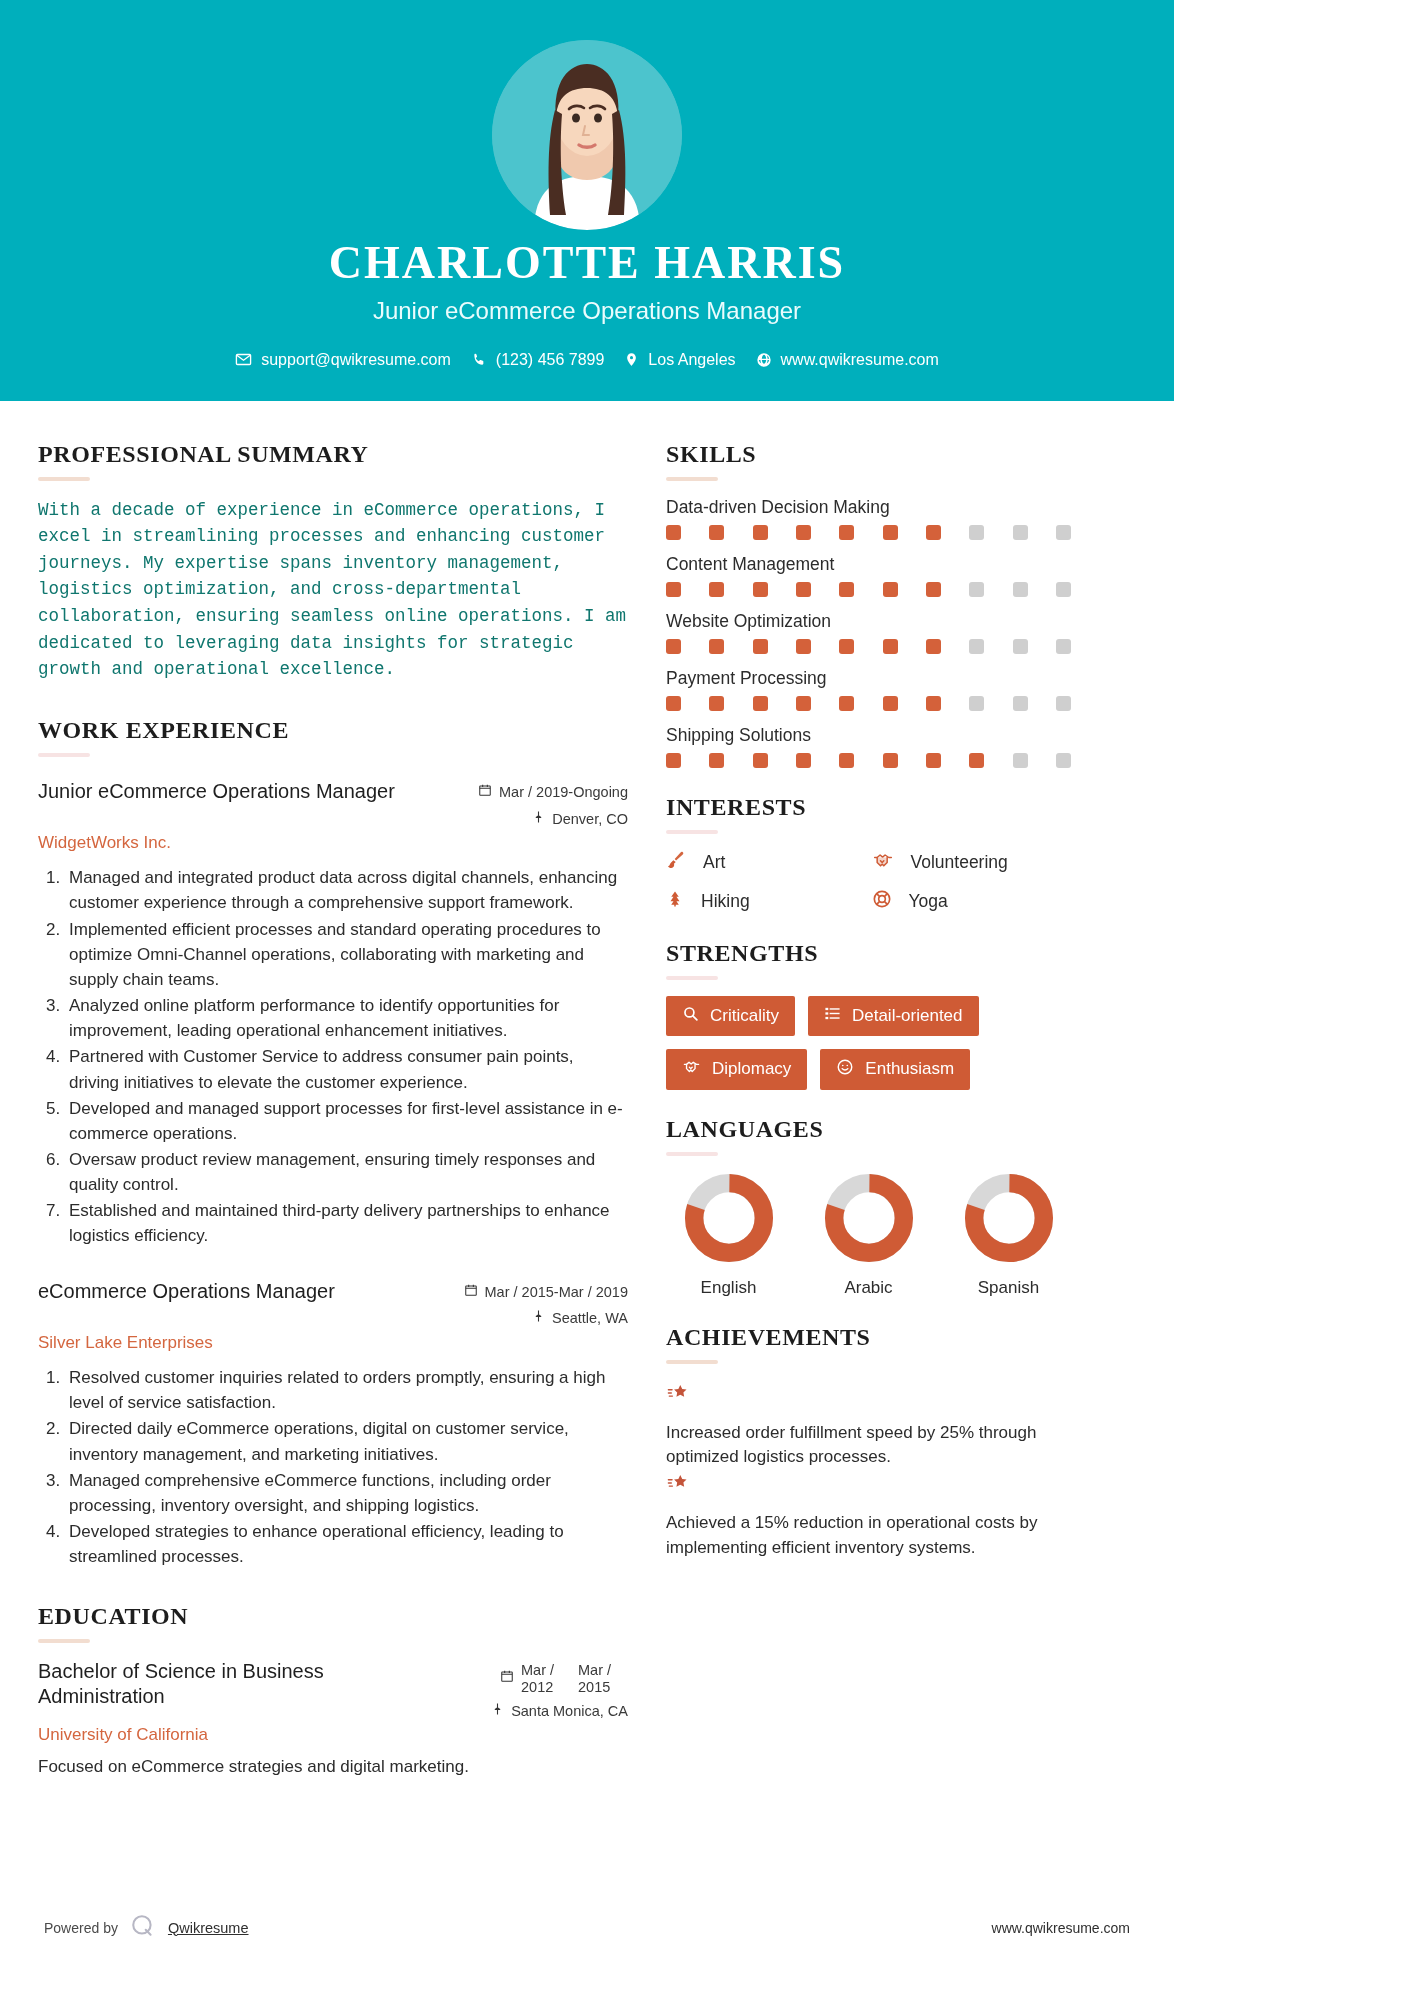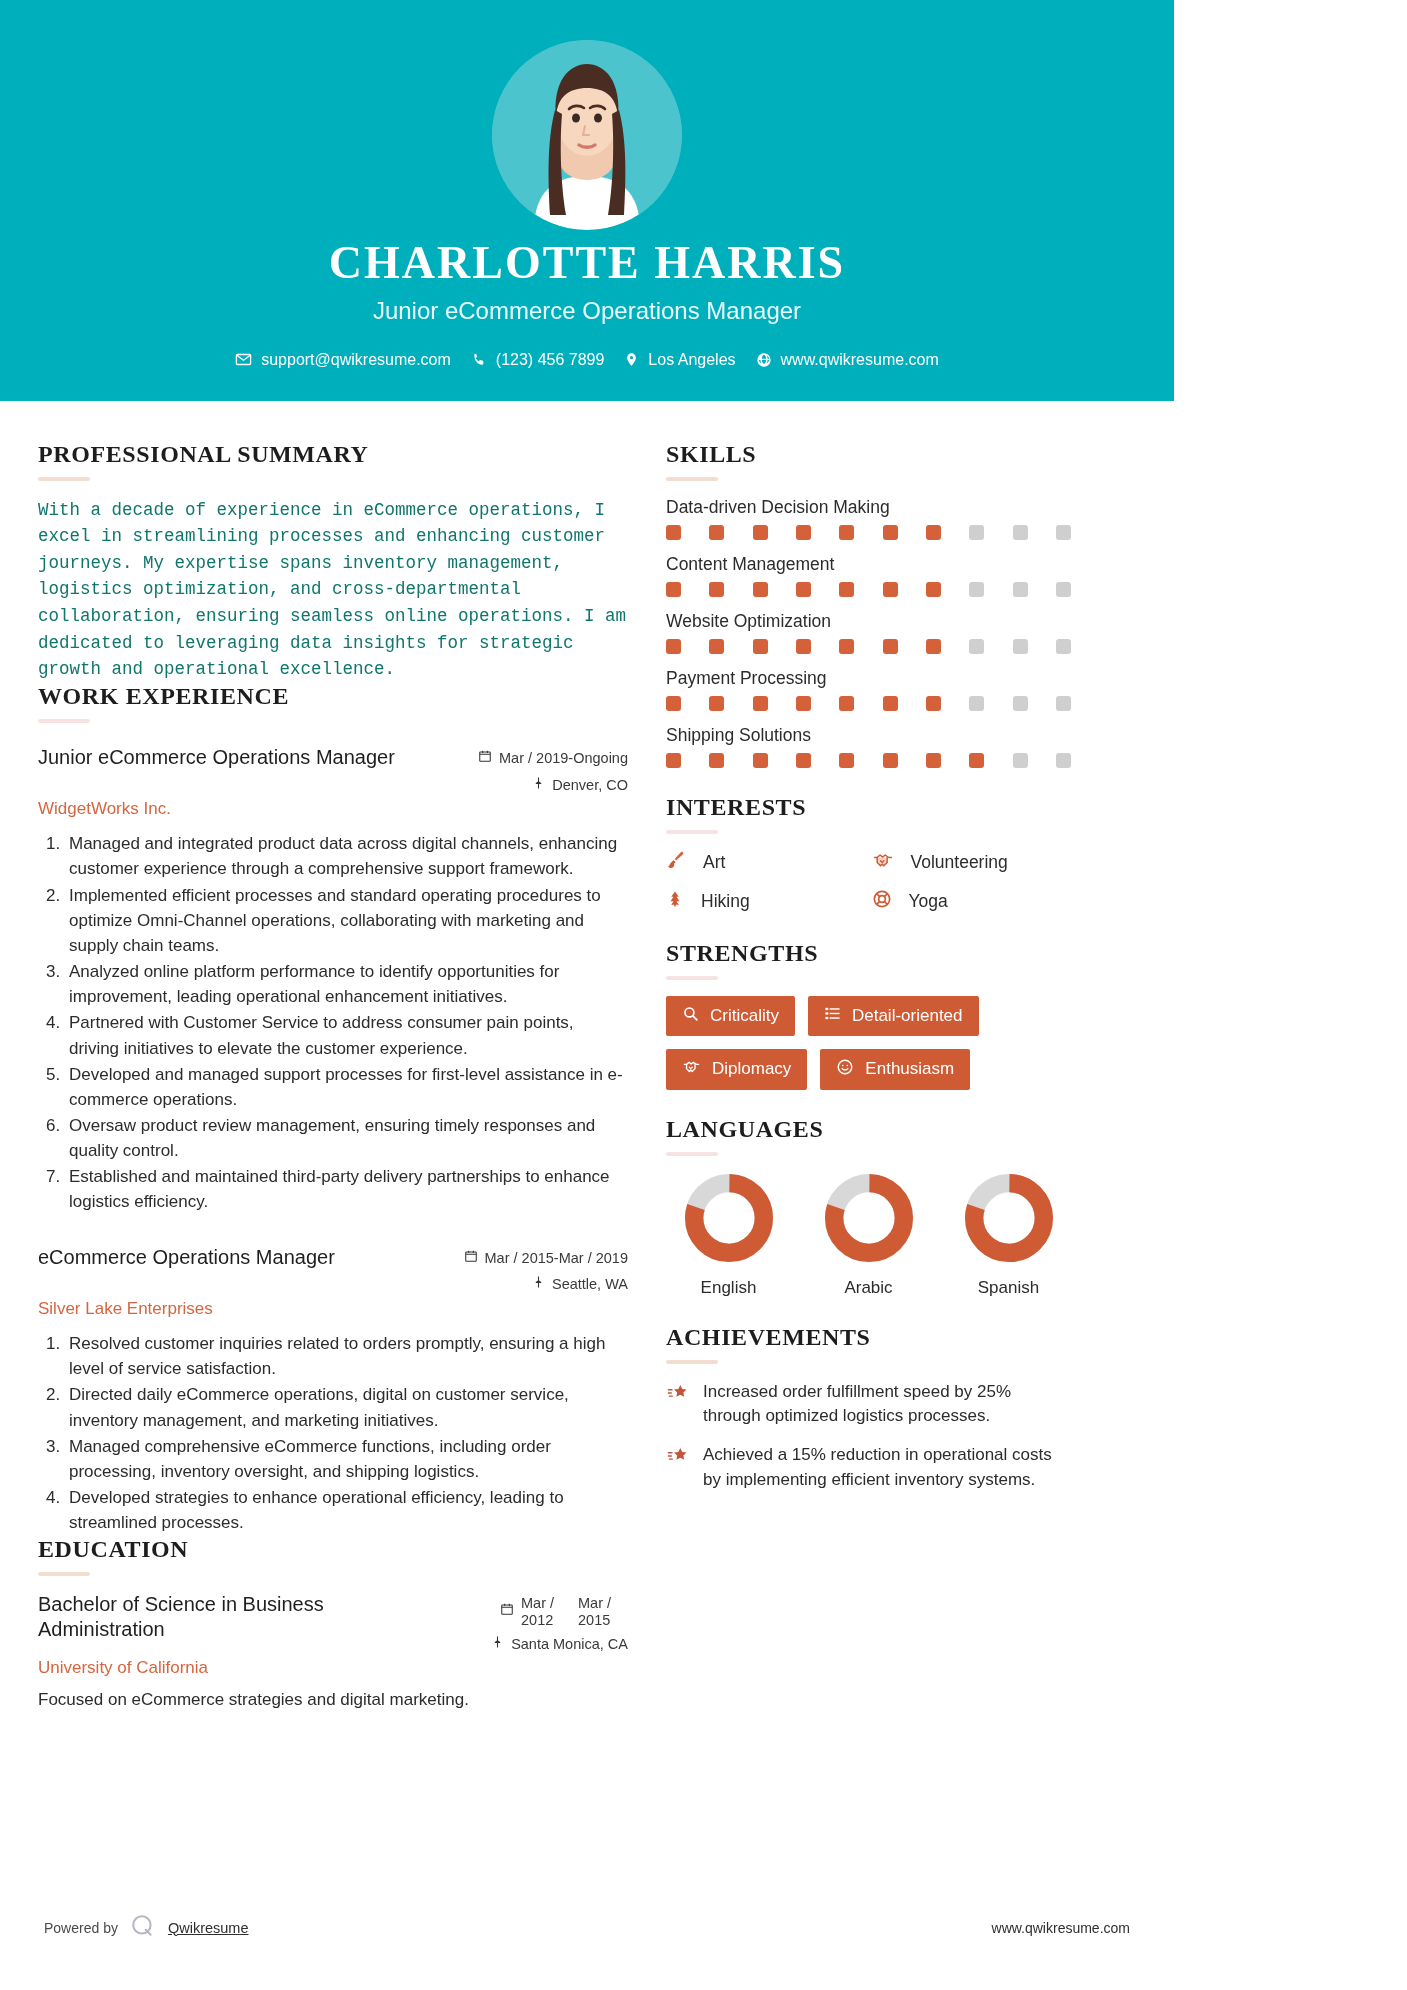--- a/index.html
+++ b/index.html
@@ -135,21 +135,21 @@
     line-height: 1.48;
     color: #2c2c2c;
   }
   ol.bullets li { margin-bottom: 1px; padding-left: 4px; }
   .edu-extra {
     font-size: 17px;
     color: #2c2c2c;
     margin-top: 10px;
     line-height: 1.45;
   }
-  .section-gap { }
+  .section-gap { margin-top: 34px; }
   .section-gap-sm { margin-top: 26px; }
 
   
   .skill-name {
     font-size: 17.5px;
     color: #2c2c2c;
     margin-bottom: 7px;
   }
   .skill-dots {
     display: flex;
@@ -210,21 +210,21 @@
     font-size: 17px;
     color: #2c2c2c;
     margin-top: 10px;
   }
 
   
   .ach-item {
     display: flex;
     gap: 13px;
     align-items: flex-start;
-    margin-top: 14px;
+    flex-direction: column;
   }
   .ach-text {
     font-size: 17px;
     line-height: 1.45;
     color: #2c2c2c;
   }
   .ach-icon { flex: 0 0 auto; padding-top: 2px; }
 
   
   .footer {

